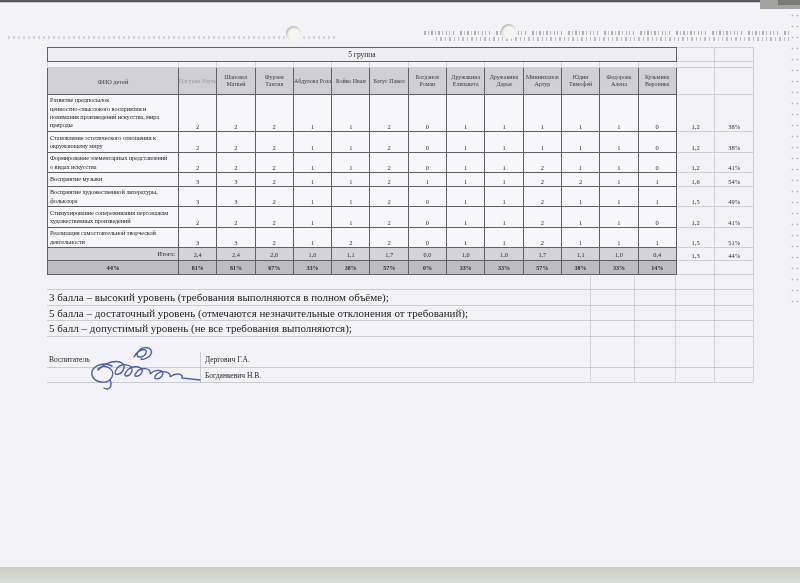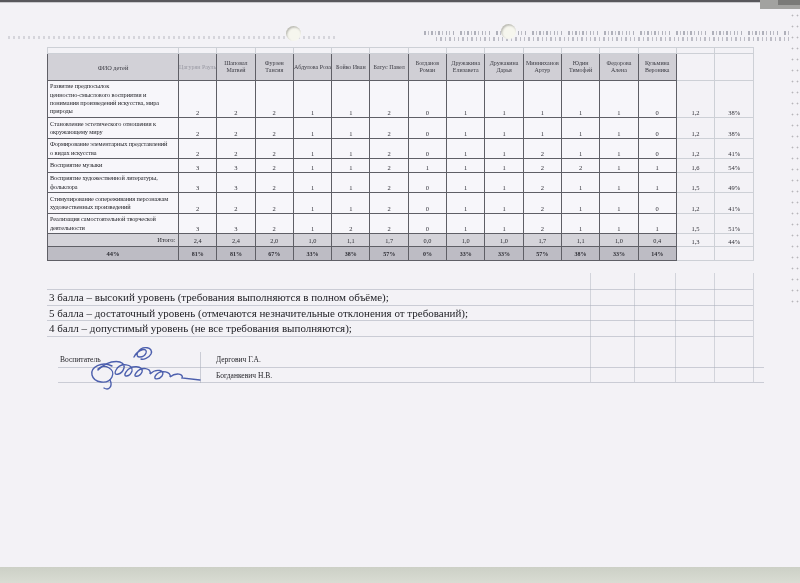--- a/index.html
+++ b/index.html
@@ -47,21 +47,21 @@
   .plab{background:#bdbcc4;font-size:6.5px;font-weight:bold;text-align:center;vertical-align:middle;color:#2c2c33;}
   .pval{background:#bdbcc4;font-size:6px;font-weight:bold;text-align:center;vertical-align:middle;color:#2c2c33;}
   tr.h-title td{height:13px} tr.h-spacer td{height:5px} tr.h-names td{height:26px}
   tr.h-area td{height:13px} tr.h-r0 td{height:34px} tr.h-r1 td{height:18px}
   tr.h-r2 td{height:17px} tr.h-r3 td{height:11px} tr.h-r4 td{height:17px}
   tr.h-r5 td{height:18px} tr.h-r6 td{height:17px} tr.h-tot td{height:10px} tr.h-pct td{height:13px}
   
   .legend{position:absolute;left:47px;top:289px;width:706px;border-top:1px solid rgba(168,173,185,.55);}
   .leg-row{height:15.5px;border-bottom:1px solid rgba(168,173,185,.55);font-size:11px;color:#1d1d22;
            display:flex;align-items:center;padding-left:2px;box-sizing:border-box;}
-  .sig-rows{position:absolute;left:58px;top:352px;width:706px;}
+  .sig-rows{position:absolute;left:47px;top:352px;width:706px;}
   .sig-row{height:15.5px;border-bottom:1px solid rgba(168,173,185,.55);position:relative;
            font-size:7.5px;color:#1d1d22;box-sizing:border-box;}
   .role{position:absolute;left:2px;top:3px;}
   .sig-name{position:absolute;left:158px;top:3px;text-align:right;}
   .vdiv{position:absolute;left:200px;top:352px;width:1px;height:31px;background:rgba(168,173,185,.55);}
   .vl{position:absolute;width:1px;top:273px;height:109px;background:rgba(170,175,187,.45);}
   .vl1{left:590px}.vl2{left:634px}.vl3{left:675px}.vl4{left:714px}.vl5{left:753px}
   .sig-svg{position:absolute;left:82px;top:344px;width:135px;height:48px;}
 </style>
 </head>
@@ -80,20 +80,25 @@
   <div class="hole hole2"></div>
 
   <table class="main">
     <colgroup>
       <col style="width:131px">
       <col span="13" style="width:38.3px">
       <col style="width:38.4px">
       <col style="width:39px">
     </colgroup>
     <tbody id="table-body">
+        <tr class="h-title">
+          <td class="b title" colspan="14">5 группа</td>
+          <td class="lt"></td>
+          <td class="lt"></td>
+        </tr>
         <tr class="h-spacer">
           <td class="lt"></td>
           <td class="lt"></td>
           <td class="lt"></td>
           <td class="lt"></td>
           <td class="lt"></td>
           <td class="lt"></td>
           <td class="lt"></td>
           <td class="lt"></td>
           <td class="lt"></td>
@@ -303,21 +308,21 @@
   <div class="vl vl5"></div>
 
   <div class="legend">
     <div class="leg-row">
         <span>3 балла – высокий уровень (требования выполняются в полном объёме);</span>
       </div>
     <div class="leg-row">
         <span>5 балла – достаточный уровень (отмечаются незначительные отклонения от требований);</span>
       </div>
     <div class="leg-row">
-        <span>4 балл – допустимый уровень (не все требования выполняются);</span>
+        <span>5 балл – допустимый уровень (не все требования выполняются);</span>
       </div>
   </div>
 
   <div class="sig-rows">
     <div class="sig-row">
       <span class="role">Воспитатель</span>
       <span class="sig-name">Дергович Г.А.</span>
     </div>
     <div class="sig-row">
       <span class="sig-name">Богданкевич Н.В.</span>

